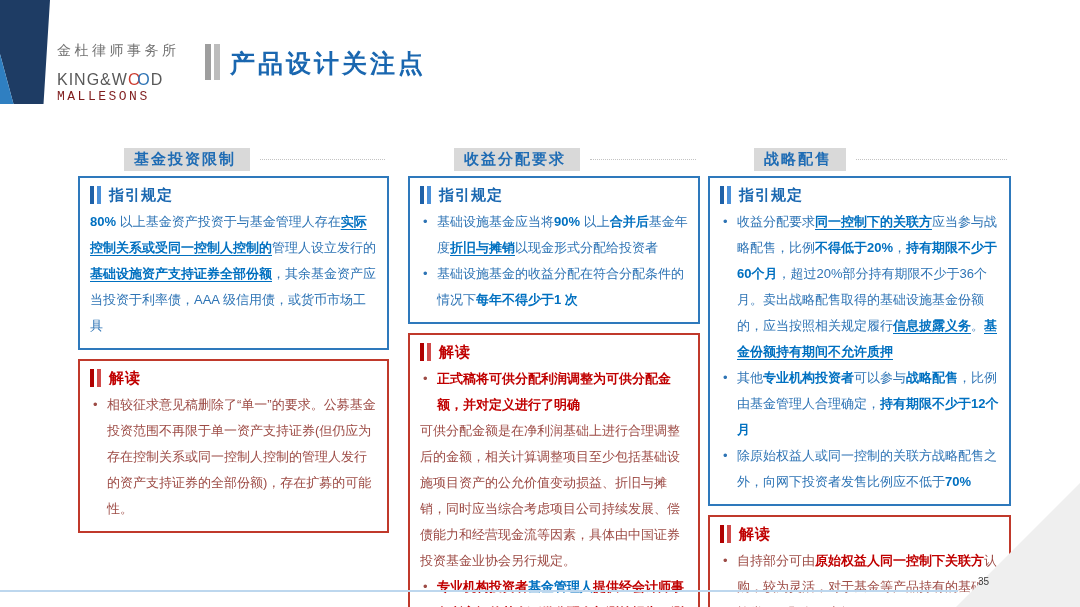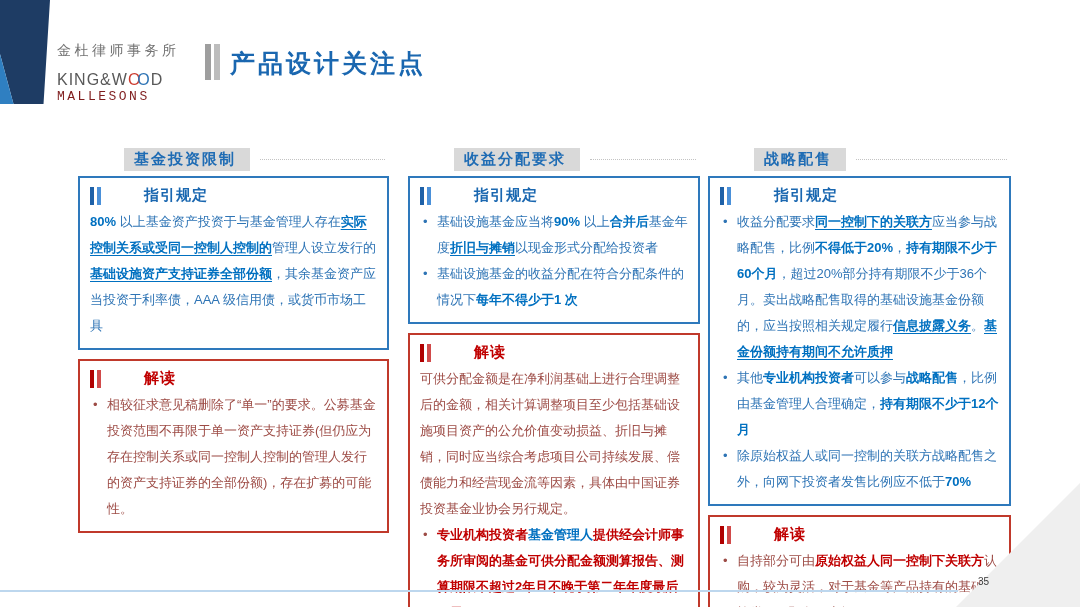--- a/index.html
+++ b/index.html
@@ -36,21 +36,21 @@
 
   .col-head { display:flex; align-items:center; height:23px; margin-bottom:5px;padding-left:46px; }
   .col-head-bar { background:#D9D9D9; color:#1F6CB4; font-weight:bold; font-size:15px;
     letter-spacing:2px; padding:2px 14px 3px 10px; height:23px; display:flex; align-items:center; }
   .col-head-dots { flex:1; border-bottom:1.5px dotted #C3C3C3; margin:0 4px 0 10px; height:1px; }
 
   .box { border:2px solid; background:#fff; padding:4px 10px 9px 10px; }
   .box.guideline { border-color:#2E79BC; }
   .box.interp { border-color:#C0392B; margin-top:9px; }
 
-  .section-head { display:flex; align-items:center; margin:4px 0 4px 0;gap:35px; }
+  .section-head { display:flex; margin:4px 0 4px 0; }
   .head-bars { width:11px; height:18px; margin-right:8px; }
   .head-bars.blue { background:linear-gradient(90deg,#1E61A8 0 4px,transparent 4px 7px,#4A90D9 7px 11px); }
   .head-bars.red  { background:linear-gradient(90deg,#B00000 0 4px,transparent 4px 7px,#D14A4A 7px 11px); }
   .section-title { font-size:15px; font-weight:bold; letter-spacing:1px; }
   .guideline .section-title { color:#1A67B0; }
   .interp .section-title { color:#C00000; }
 
   .body-text { font-size:13px; line-height:2.0; }
   .guideline .body-text { color:#2E74B5; }
   .interp .body-text { color:#9D4B45; }
@@ -127,20 +127,21 @@
           <div class="block bullet"><span>基础设施基金应当将</span><span class="seg-em">90%</span><span> 以上</span><span class="seg-em">合并后</span><span>基金年度</span><span class="seg-emu">折旧与摊销</span><span>以现金形式分配给投资者</span></div>
           <div class="block bullet"><span>基础设施基金的收益分配在符合分配条件的情况下</span><span class="seg-em">每年不得少于1 次</span></div>
         </div>
     </div>
     <div class="box interp">
       <div class="section-head">
         <span class="head-bars red"></span>
         <span class="section-title">解读</span>
       </div>
       <div class="body-text">
+          <div class="block bullet"><span class="seg-red">正式稿将可供分配利润调整为可供分配金额，并对定义进行了明确</span></div>
           <div class="block para"><span>可供分配金额是在净利润基础上进行合理调整后的金额，相关计算调整项目至少包括基础设施项目资产的公允价值变动损益、折旧与摊销，同时应当综合考虑项目公司持续发展、偿债能力和经营现金流等因素，具体由中国证券投资基金业协会另行规定。</span></div>
           <div class="block bullet"><span class="seg-red">专业机构投资者</span><span class="seg-em">基金管理人</span><span class="seg-red">提供经会计师事务所审阅的基金可供分配金额测算报告、测算期限不超过2年且不晚于第二年年度最后一日</span></div>
         </div>
     </div>
   </div>
 
   <div class="col col3">
     <div class="col-head">
       <span class="col-head-bar">战略配售</span>
       <span class="col-head-dots"></span>

